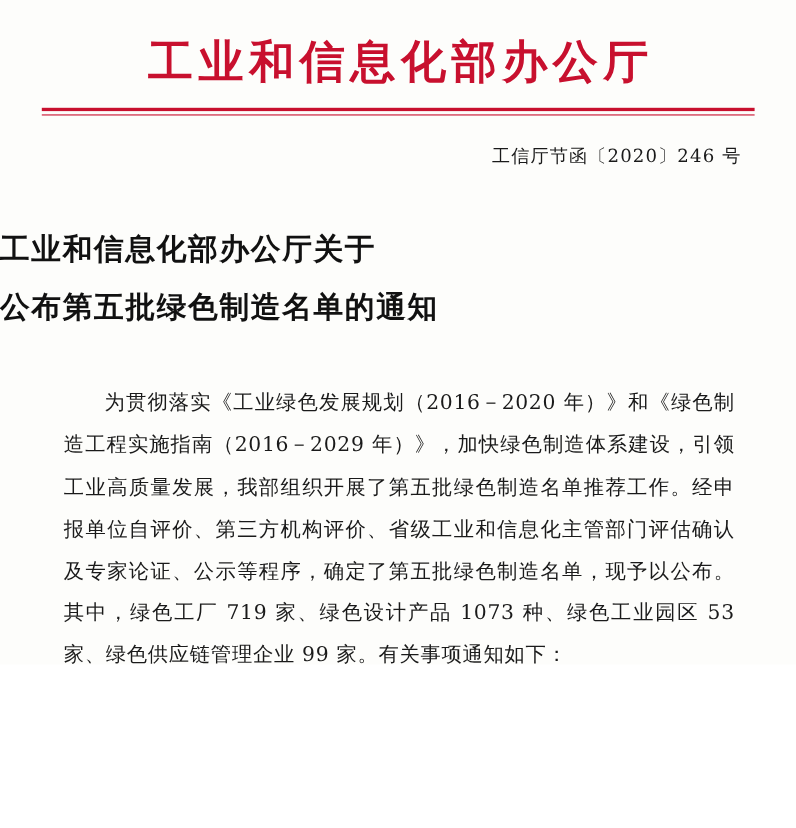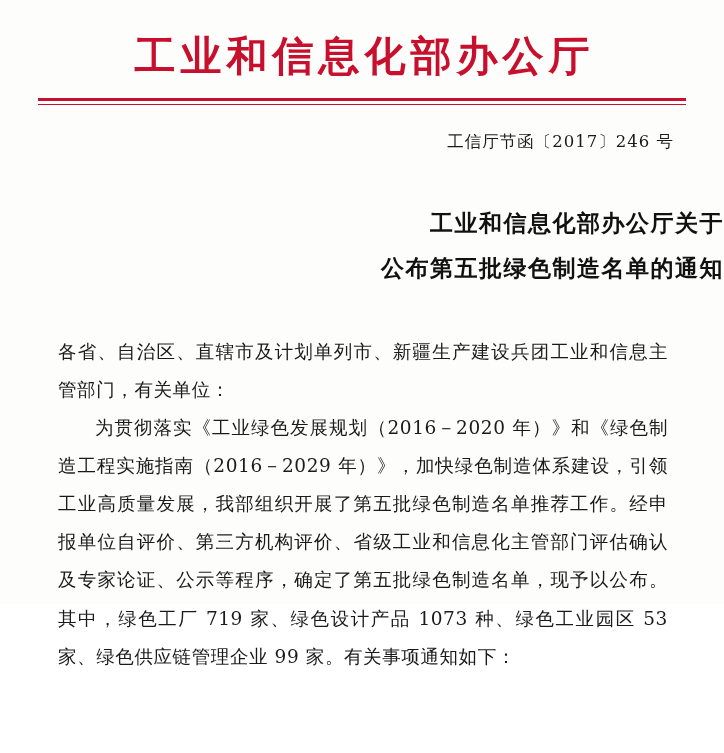--- a/index.html
+++ b/index.html
@@ -57,22 +57,22 @@
     padding-right: 50px;
     text-align: right;
     font-size: 16.5px;
     letter-spacing: 1px;
     color: #1a1a1a;
   }
 
   
   .doc-title {
     margin-top: 48px;
-    text-align: right;
-    font-size: 23px;
+    text-align: left;
+    font-size: 27px;
     font-weight: bold;
     letter-spacing: 1.5px;
     line-height: 1.95;
     color: #111;
   }
   .doc-title .line {
     display: block;
   }
 
   
@@ -99,25 +99,24 @@
 <div class="page">
 
   <div class="masthead">
     <div class="org-title">工业和信息化部办公厅</div>
     <div class="rule-wrap">
       <div class="rule-thick"></div>
       <div class="rule-thin"></div>
     </div>
   </div>
 
-  <div class="docnum">工信厅节函〔2017〕246 号</div>
+  <div class="docnum">工信厅节函〔2020〕246 号</div>
 
   <div class="doc-title">
     <span class="line">工业和信息化部办公厅关于</span>
     <span class="line">公布第五批绿色制造名单的通知</span>
   </div>
 
   <div class="body-text">
-    <p>各省、自治区、直辖市及计划单列市、新疆生产建设兵团工业和信息主管部门，有关单位：</p>
     <p class="indent">为贯彻落实《工业绿色发展规划（2016－2020 年）》和《绿色制造工程实施指南（2016－2029 年）》，加快绿色制造体系建设，引领工业高质量发展，我部组织开展了第五批绿色制造名单推荐工作。经申报单位自评价、第三方机构评价、省级工业和信息化主管部门评估确认及专家论证、公示等程序，确定了第五批绿色制造名单，现予以公布。其中，绿色工厂 719 家、绿色设计产品 1073 种、绿色工业园区 53 家、绿色供应链管理企业 99 家。有关事项通知如下：</p>
   </div>
 
 </div>
 
 </body></html>

